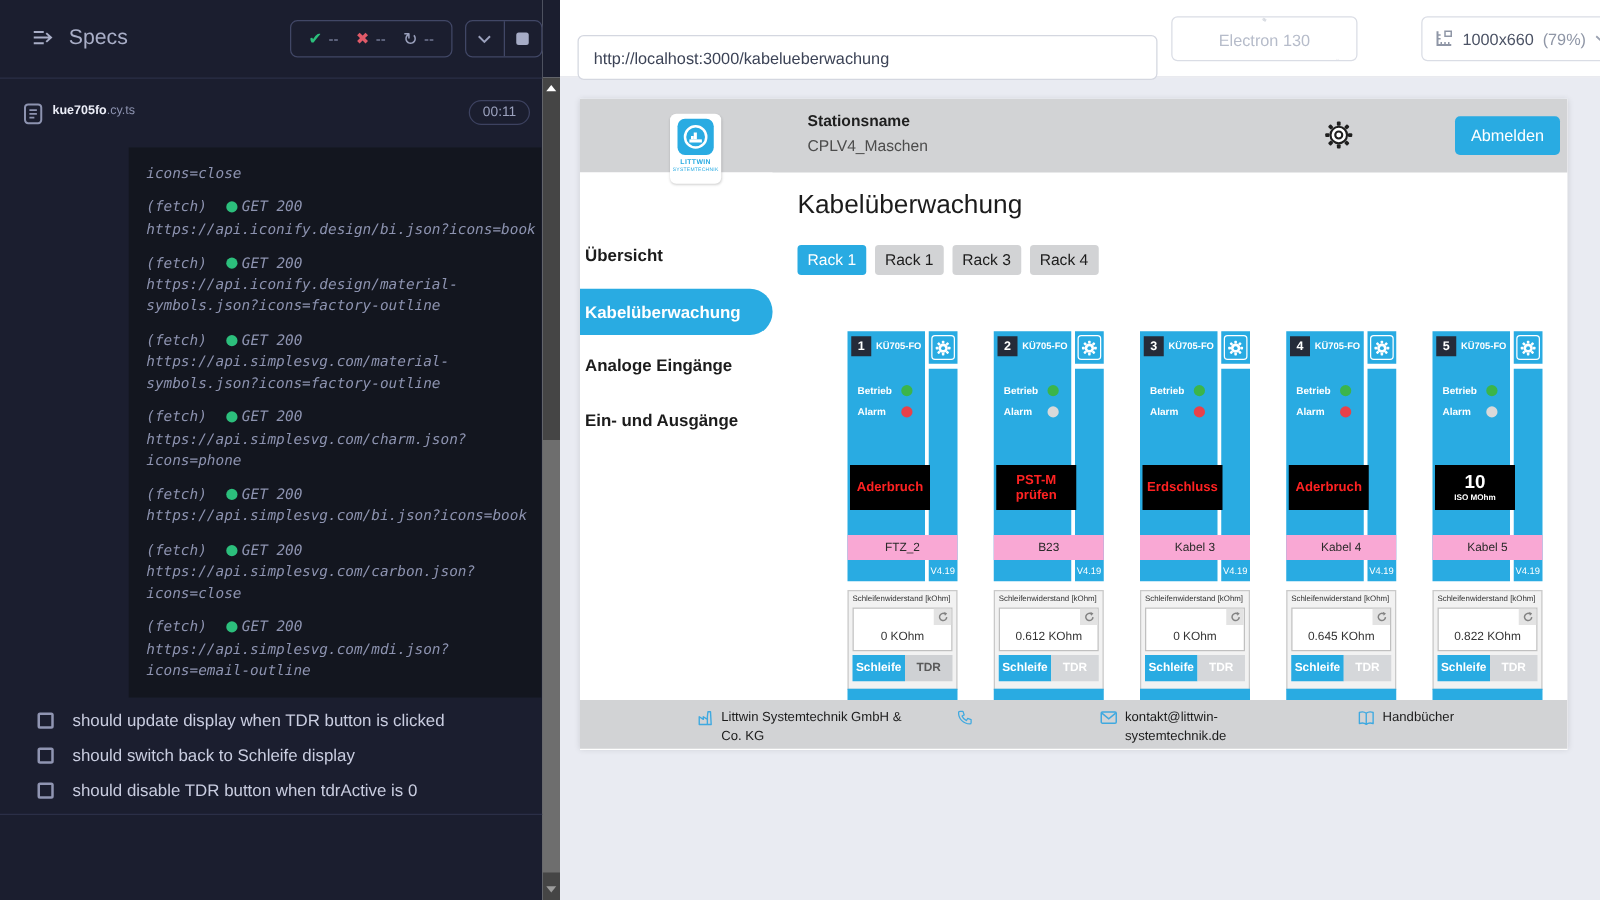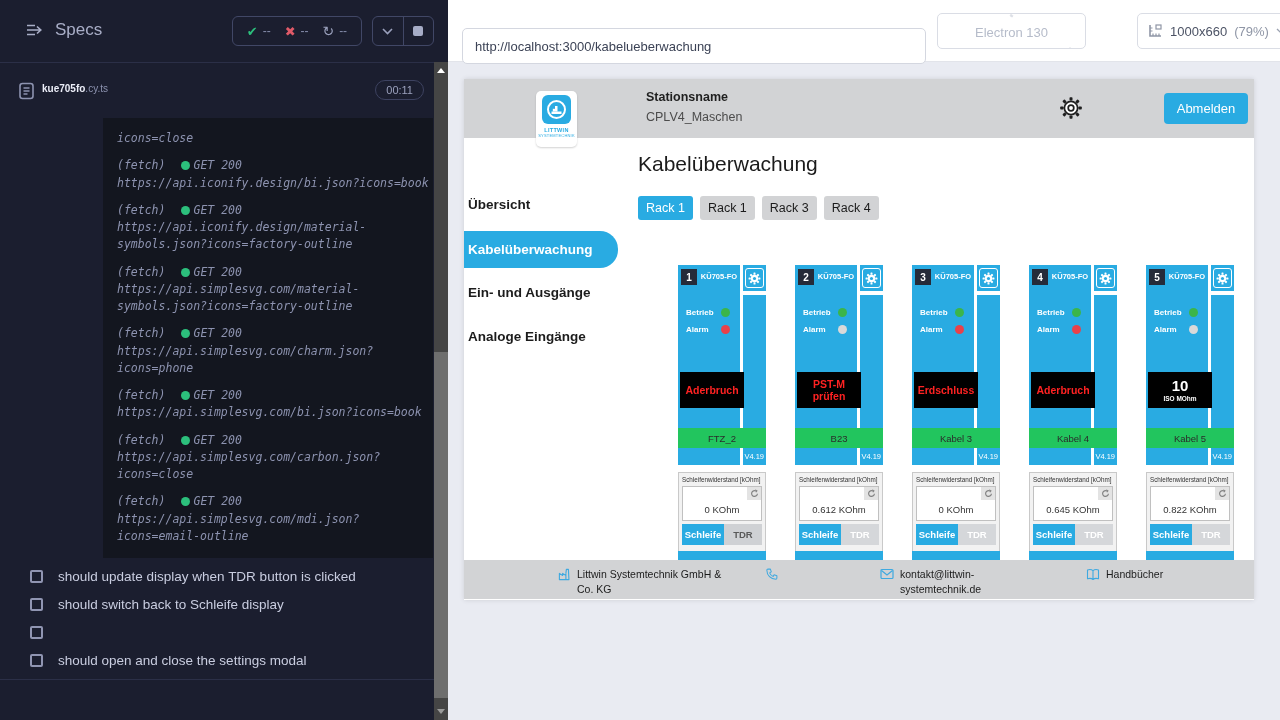--- a/index.html
+++ b/index.html
@@ -127,21 +127,21 @@
   .c-led-row.r2{top:60px;}
   .c-led{width:9px;height:9px;border-radius:50%;background:#d9d9d9;margin-left:auto;margin-right:6px;}
   .c-led.green{background:#3bb54a;}
   .c-led.red{background:#e8414a;}
   .c-status{position:absolute;left:2px;top:107px;width:64px;height:36px;background:#000;z-index:3;
        display:flex;flex-direction:column;align-items:center;justify-content:center;color:#ff2222;
        font-weight:bold;font-size:10.5px;text-align:center;}
   .c-status.iso{color:#fff;}
   .c-status.iso .c-status-main{font-size:15px;line-height:1.1;}
   .c-status-sub{font-size:6.5px;font-weight:bold;color:#fff;margin-top:1px;}
-  .c-name{position:absolute;left:0;top:163px;width:88px;height:20px;background:#22c55e;z-index:2;
+  .c-name{position:absolute;left:0;top:163px;width:88px;height:20px;background:#f9a8d4;z-index:2;
        display:flex;align-items:center;justify-content:center;font-size:9.5px;color:#2b2b2b;}
   .c-version{position:absolute;right:2px;top:187px;font-size:7.5px;color:#fff;z-index:2;}
   .c-panel{position:absolute;left:0;top:207px;width:88px;height:80px;border:1px solid #c9c9c9;
        box-sizing:border-box;background:#f2f2f2;}
   .c-meas-label{font-size:6.3px;color:#333;padding:3px 2px 0 3px;}
   .c-display{margin:3px 3px 0 3px;height:35px;background:#fff;border:1px solid #c0c0c0;position:relative;
        box-sizing:border-box;}
   .c-refresh{position:absolute;right:0;top:0;width:14px;height:13px;background:#e3e3e3;display:flex;
        align-items:center;justify-content:center;cursor:pointer;}
   .c-value{position:absolute;left:0;right:0;bottom:5px;text-align:center;font-size:9.5px;color:#333;}
@@ -294,26 +294,23 @@
         <span>should update display when TDR button is clicked</span>
       </div>
 
       <div class="test-row">
         <span class="test-box"></span>
         <span>should switch back to Schleife display</span>
       </div>
 
       <div class="test-row">
         <span class="test-box"></span>
-      </div>
-
-      <div class="test-row">
-        <span class="test-box"></span>
-        <span>should open and close the settings modal</span>
-      </div>
+        <span>should disable TDR button when tdrActive is 0</span>
+      </div>
+
 
     <div class="tests-divider"></div>
   </div>
 </div>
 
 <div id="runner-sb-capline"></div>
 <div id="runner-scrollbar">
   <div class="sb-up"></div>
   <div class="sb-thumb"></div>
   <div class="sb-down"></div>
@@ -390,25 +387,25 @@
 
         <div class="nav-item">
           <span>Übersicht</span>
         </div>
 
         <div class="nav-item active">
           <span>Kabelüberwachung</span>
         </div>
 
         <div class="nav-item">
+          <span>Analoge Eingänge</span>
+        </div>
+
+        <div class="nav-item">
           <span>Ein- und Ausgänge</span>
-        </div>
-
-        <div class="nav-item">
-          <span>Analoge Eingänge</span>
         </div>
 
     </div>
 
     <div class="main">
       <div class="page-title">Kabelüberwachung</div>
       <div class="tabs">
 
           <div class="tab active">
             <span>Rack 1</span>

